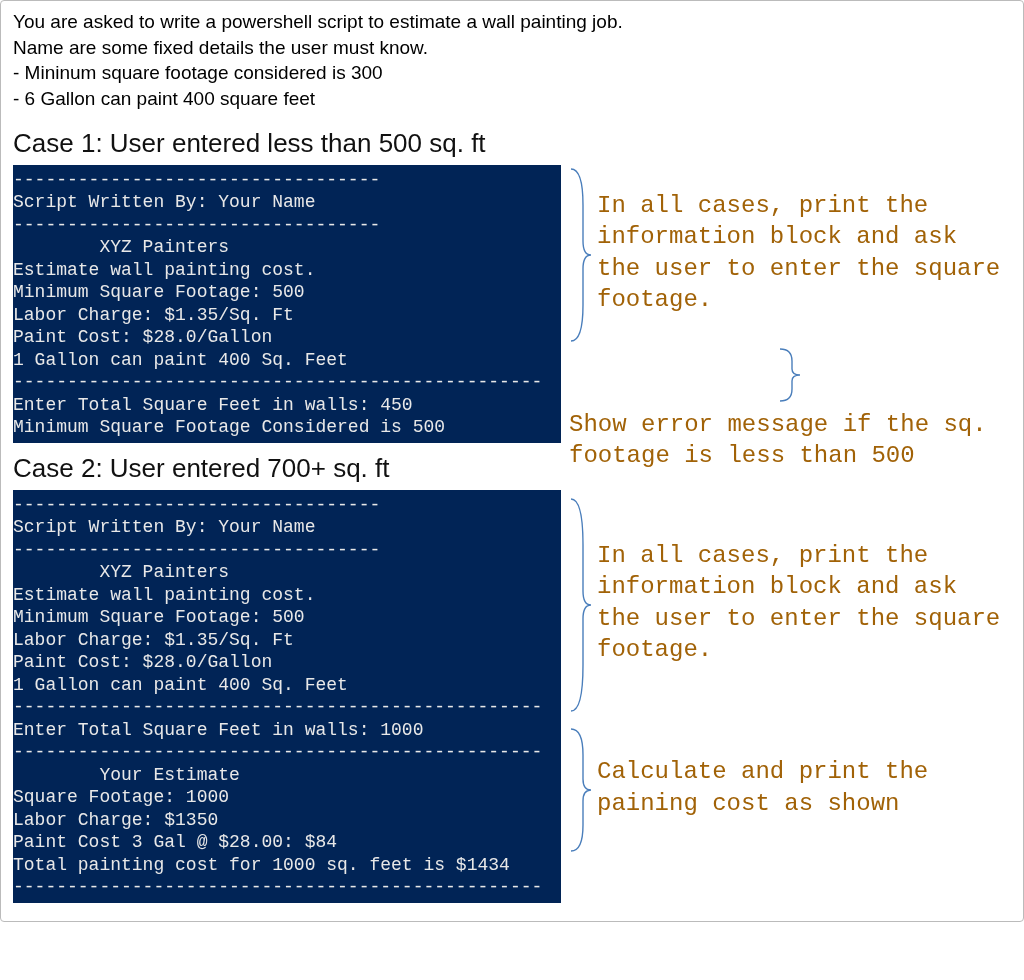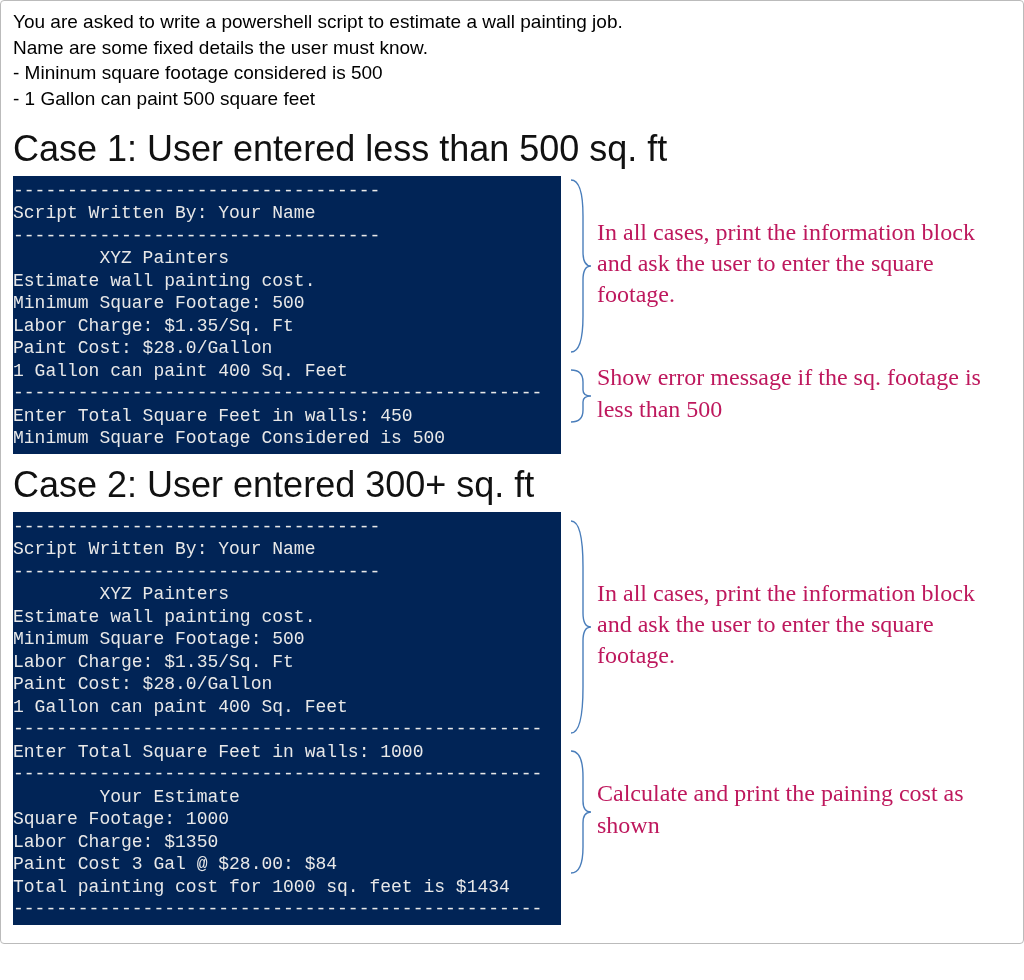--- a/index.html
+++ b/index.html
@@ -10,21 +10,21 @@
     font-size: 19px;
     color: #000;
     background: #fff;
     width: 1024px;
     border: 1px solid #bbb;
     border-radius: 4px;
   }
   .intro { line-height: 1.35; margin-bottom: 16px; }
   .bullet { margin-left: 0; }
   .case-heading {
-    font-size: 36px;
+    font-size: 26px;
     font-weight: 400;
     margin: 6px 0 6px 0;
     font-family: "Segoe UI", Arial, sans-serif;
     color: #111;
   }
   .case-row {
     display: flex;
     align-items: stretch;
     gap: 8px;
     margin-bottom: 10px;
@@ -34,23 +34,23 @@
     color: #e8e8e8;
     font-family: Consolas, "Courier New", monospace;
     font-size: 18px;
     line-height: 1.25;
     white-space: pre;
     padding: 4px 4px 4px 0;
     width: 548px;
     flex-shrink: 0;
   }
   .ann {
-    font-family: Liberation Serif, serif;
+    font-family: Liberation Mono, monospace;
     font-size: 24px;
-    color: #be185d;
+    color: #a16207;
     line-height: 1.3;
     flex: 1;
   }
   .ann-block {
     display: flex;
     align-items: center;
     gap: 4px;
   }
   .ann p { margin: 0 0 4px 0; }
 
@@ -66,22 +66,22 @@
     stroke-width: 1.4;
     fill: none;
   }
 </style>
 </head>
 <body>
 
 <div class="intro">
   <div>You are asked to write a powershell script to estimate a wall painting job.</div>
   <div>Name are some fixed details the user must know.</div>
-  <div class="bullet">- Mininum square footage considered is 500</div>
-  <div class="bullet">- 1 Gallon can paint 500 square feet</div>
+  <div class="bullet">- Mininum square footage considered is 300</div>
+  <div class="bullet">- 6 Gallon can paint 400 square feet</div>
 </div>
 
 <div class="case-heading">Case 1: User entered less than 500 sq. ft</div>
 <div class="case-row">
   <div class="terminal">----------------------------------
 Script Written By: Your Name
 ----------------------------------
         XYZ Painters
 Estimate wall painting cost.
 Minimum Square Footage: 500
@@ -93,32 +93,32 @@
 Minimum Square Footage Considered is 500</div>
   <div class="ann">
     <div class="ann-block" style="height:180px;">
       <div class="brace">
         <svg width="24" height="180">
             <path d="M2,4 Q14,4 14,40 L14,76 Q14,90 22,90 Q14,90 14,104 L14,140 Q14,176 2,176"></path>
           </svg>
       </div>
       <p>In all cases, print the information block and ask the user to enter the square footage.</p>
     </div>
-    <div class="ann-block" style="height:80px;">
+    <div class="ann-block" style="height:80px;flex-direction:column;">
       <div class="brace">
         <svg width="24" height="60">
             <path d="M2,4 Q14,4 14,16 L14,24 Q14,30 22,30 Q14,30 14,36 L14,44 Q14,56 2,56"></path>
           </svg>
       </div>
       <p>Show error message if the sq. footage is less than 500</p>
     </div>
   </div>
 </div>
 
-<div class="case-heading">Case 2: User entered 300+ sq. ft</div>
+<div class="case-heading">Case 2: User entered 700+ sq. ft</div>
 <div class="case-row">
   <div class="terminal">----------------------------------
 Script Written By: Your Name
 ----------------------------------
         XYZ Painters
 Estimate wall painting cost.
 Minimum Square Footage: 500
 Labor Charge: $1.35/Sq. Ft
 Paint Cost: $28.0/Gallon
 1 Gallon can paint 400 Sq. Feet

